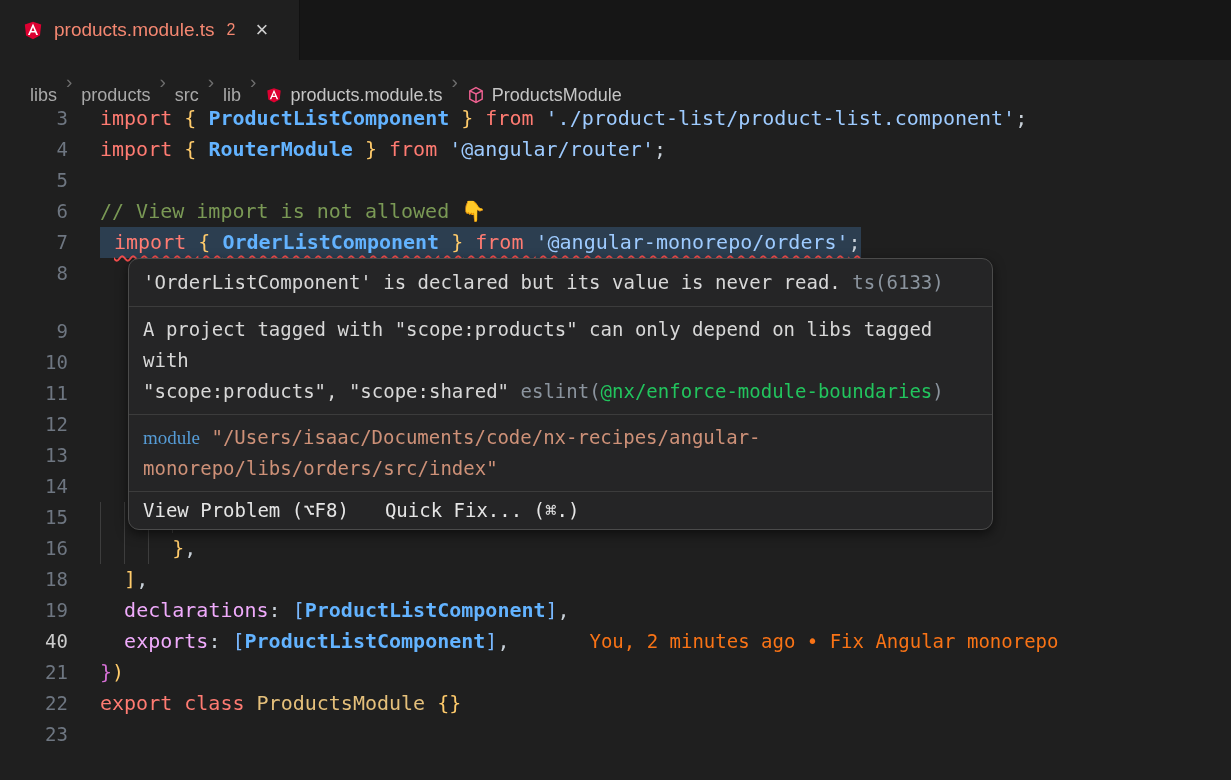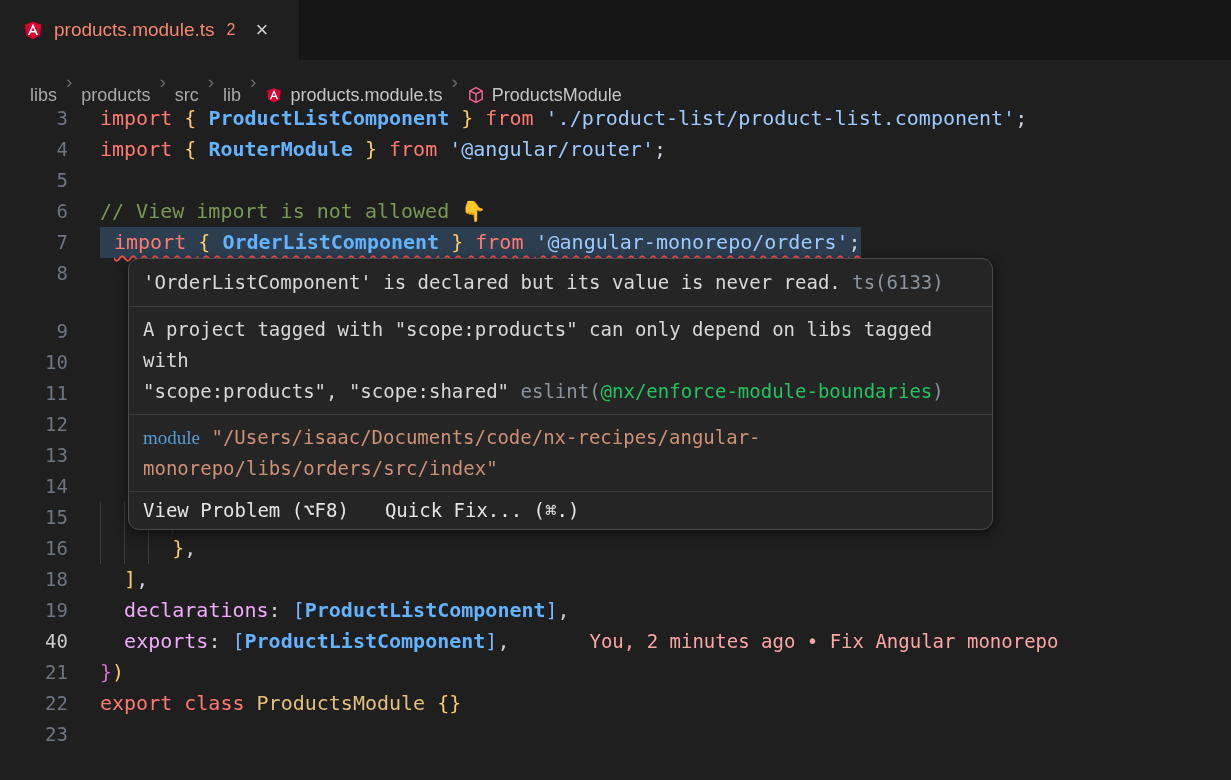--- a/index.html
+++ b/index.html
@@ -39,21 +39,21 @@
   .gutter { display:inline-block; width:68px; text-align:right; color:#6e7681; font-size:19px; }
   .gutter.active { color:#cccccc; }
   .line-content { display:inline-block; margin-left:32px; height:31px; vertical-align:top; }
   .line-content.selected { background:rgba(59,100,140,.45); }
   .line-content.squiggle {
     text-decoration:underline wavy #f14c4c;
     text-decoration-thickness:2px;
     text-underline-offset:6px;
     padding-left:14px;
   }
-  .blame { color:#fca5a5; padding-left:80px; font-size:19px; }
+  .blame { color:#f97316; padding-left:80px; font-size:19px; }
 
   .tk-k{color:#ff7b72} .tk-p{color:#ffcb6b} .tk-pm{color:#d670d6}
   .tk-pb{color:#79b8ff} .tk-t{color:#63b3ff;font-weight:700}
   .tk-v{color:#f0abfc} .tk-s{color:#9ecbff} .tk-c{color:#7a9955}
   .tk-d{color:#c9d1d9} .tk-y{color:#e5c07b} .tk-e{color:#e7c000}
   .tk-g{display:inline-block;width:2ch;height:31px;vertical-align:top;box-shadow:inset 1px 0 0 #3d3d3d;}
 
   
   .hover-popup {
     position:absolute; left:128px; top:155px; width:865px;

